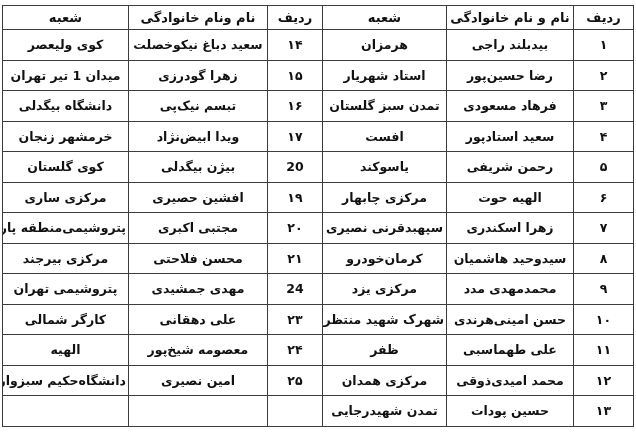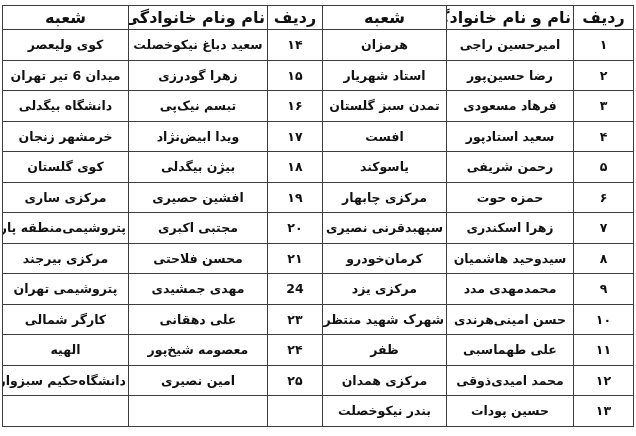--- a/index.html
+++ b/index.html
@@ -27,21 +27,21 @@
     border: 1.5px solid #3c3c3c;
     text-align: center;
     vertical-align: middle;
     color: #111111;
     font-weight: bold;
     font-size: 12.5px;
     padding: 1px 2px;
     overflow: hidden;
     white-space: nowrap;
   }
-  table.roster th { height: 24px; font-size: 16px; }
+  table.roster th { height: 24px; font-size: 13px; }
   table.roster td { height: 30.5px; }
   td.radif, th.radif { font-size: 13px; }
 </style>
 </head>
 <body>
 
 <div class="page">
   <table class="roster">
     <colgroup>
       <col style="width:60px">
@@ -57,33 +57,33 @@
         <th>نام و نام خانوادگی</th>
         <th>شعبه</th>
         <th class="radif">ردیف</th>
         <th>نام ونام خانوادگی</th>
         <th>شعبه</th>
       </tr>
     </thead>
     <tbody id="roster-body">
         <tr>
           <td class="radif">۱</td>
-          <td>امیرحسین راجی</td>
+          <td>بیدبلند راجی</td>
           <td>هرمزان</td>
           <td class="radif">۱۴</td>
           <td>سعید دباغ نیکوخصلت</td>
           <td>کوی ولیعصر</td>
         </tr>
         <tr>
           <td class="radif">۲</td>
           <td>رضا حسین‌پور</td>
           <td>استاد شهریار</td>
           <td class="radif">۱۵</td>
           <td>زهرا گودرزی</td>
-          <td>میدان 6 تیر تهران</td>
+          <td>میدان 1 تیر تهران</td>
         </tr>
         <tr>
           <td class="radif">۳</td>
           <td>فرهاد مسعودی</td>
           <td>تمدن سبز گلستان</td>
           <td class="radif">۱۶</td>
           <td>تبسم نیک‌پی</td>
           <td>دانشگاه بیگدلی</td>
         </tr>
         <tr>
@@ -91,27 +91,27 @@
           <td>سعید استاد‌پور</td>
           <td>افست</td>
           <td class="radif">۱۷</td>
           <td>ویدا ابیض‌نژاد</td>
           <td>خرمشهر زنجان</td>
         </tr>
         <tr>
           <td class="radif">۵</td>
           <td>رحمن شریفی</td>
           <td>یاسوکند</td>
-          <td class="radif">۱۸</td>
+          <td class="radif">20</td>
           <td>بیژن بیگدلی</td>
           <td>کوی گلستان</td>
         </tr>
         <tr>
           <td class="radif">۶</td>
-          <td>حمزه حوت</td>
+          <td>الهیه حوت</td>
           <td>مرکزی چابهار</td>
           <td class="radif">۱۹</td>
           <td>افشین حصیری</td>
           <td>مرکزی ساری</td>
         </tr>
         <tr>
           <td class="radif">۷</td>
           <td>زهرا اسکندری</td>
           <td>سپهبدقرنی نصیری</td>
           <td class="radif">۲۰</td>
@@ -154,20 +154,20 @@
           <td class="radif">۱۲</td>
           <td>محمد امیدی‌ذوقی</td>
           <td>مرکزی همدان</td>
           <td class="radif">۲۵</td>
           <td>امین نصیری</td>
           <td>دانشگاه‌حکیم سبزواری</td>
         </tr>
         <tr>
           <td class="radif">۱۳</td>
           <td>حسین پودات</td>
-          <td>بندر نیکوخصلت</td>
+          <td>تمدن شهیدرجایی</td>
           <td class="radif"></td>
           <td></td>
           <td></td>
         </tr>
       </tbody>
   </table>
 </div>
 
 </body></html>

